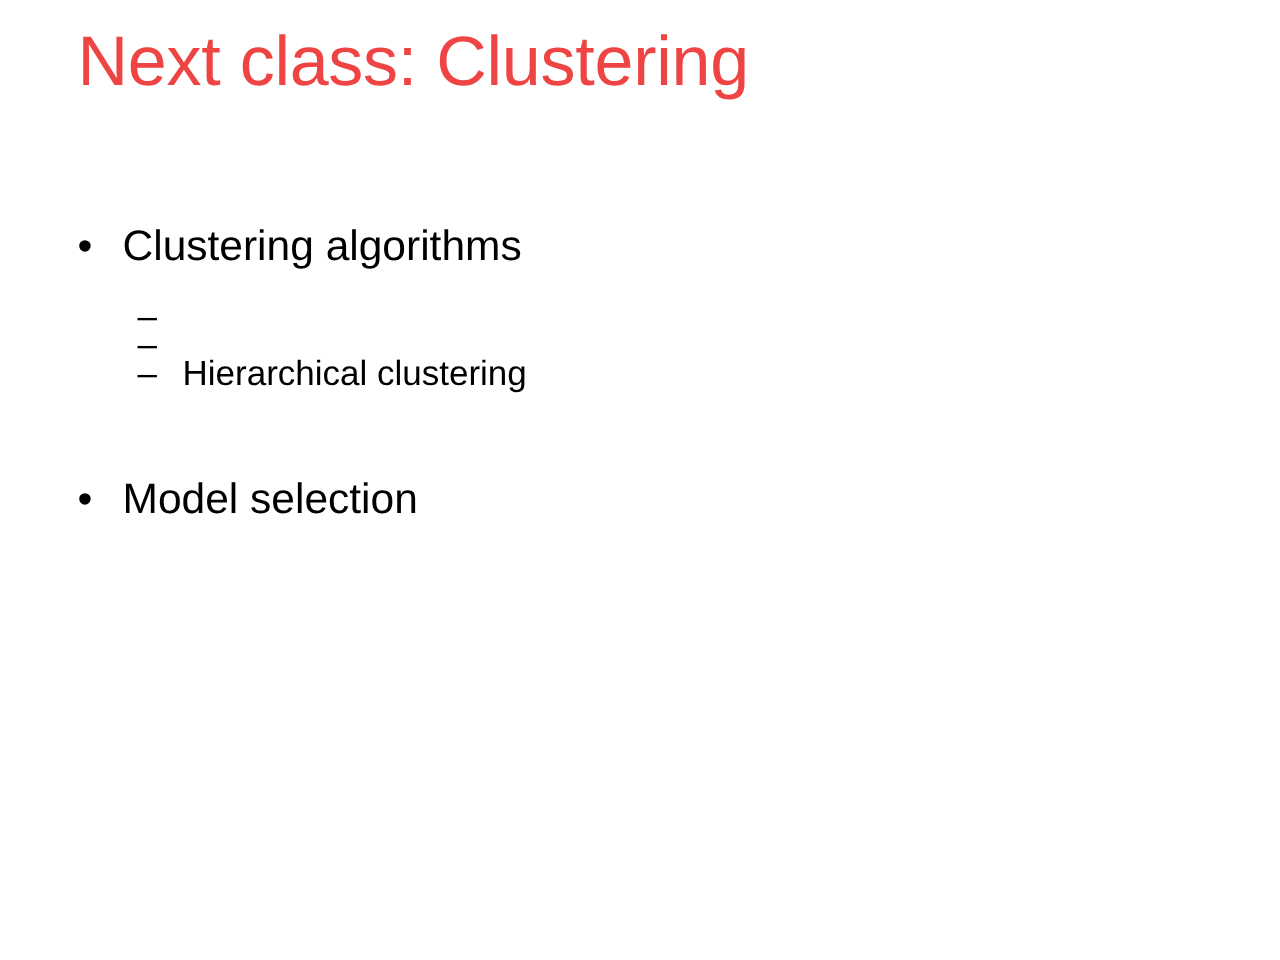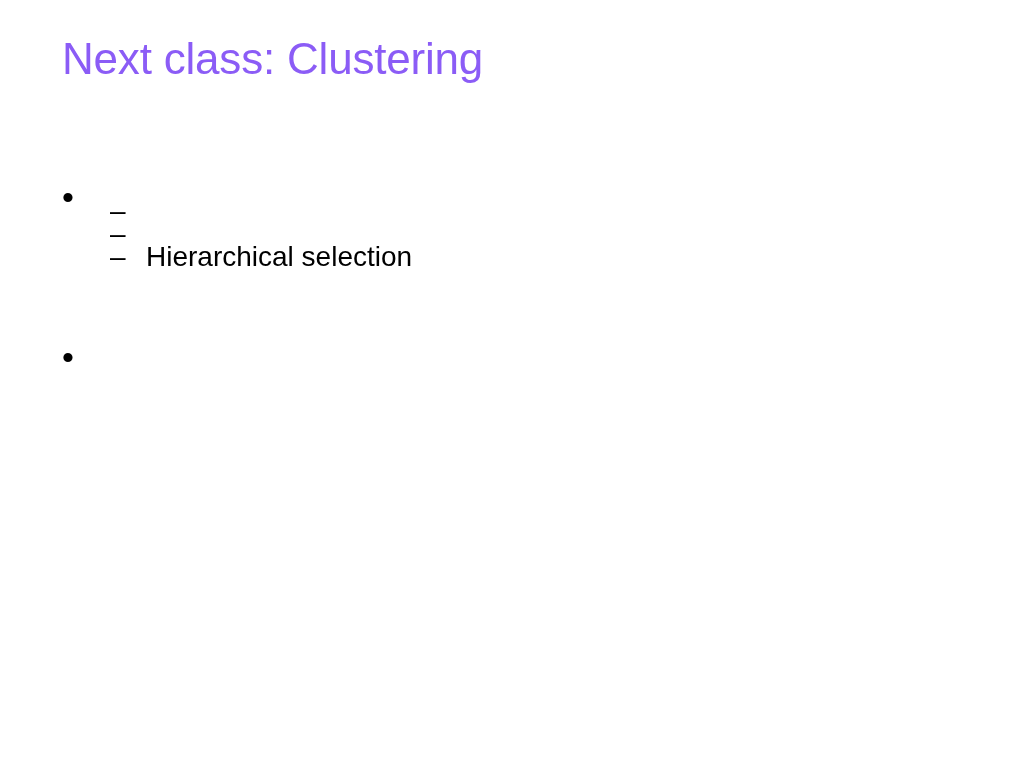--- a/index.html
+++ b/index.html
@@ -22,27 +22,26 @@
     height: 768px;
     background: #ffffff;
   }
 
   
   .slide-title {
     position: absolute;
     left: 62px;
     top: 22px;
     width: 900px;
-    font-size: 44px;
+    font-size: 56px;
     line-height: 54px;
     font-weight: 400;
     letter-spacing: -0.2px;
-    color: #8b5cf6;
+    color: #ef4444;
     white-space: nowrap;
-    margin-top: 10px;
   }
 
   
   .slide-body {
     position: absolute;
     left: 0;
     top: 176px;
     width: 1024px;
   }
 
@@ -99,41 +98,43 @@
 <body>
 
 <div class="slide">
 
   <div class="slide-title">Next class: Clustering</div>
 
   <div class="slide-body">
 
     <div class="bullet-l1">
       <span class="marker">•</span>
+      <span>Clustering algorithms</span>
     </div>
 
     <div class="gap-l1-to-l2"></div>
 
     <div class="bullet-l2">
       <span class="marker">–</span>
     </div>
 
     <div class="gap-l2"></div>
 
     <div class="bullet-l2">
       <span class="marker">–</span>
     </div>
 
     <div class="gap-l2"></div>
 
     <div class="bullet-l2">
       <span class="marker">–</span>
-      <span>Hierarchical selection</span>
+      <span>Hierarchical clustering</span>
     </div>
 
     <div class="gap-block"></div>
 
     <div class="bullet-l1">
       <span class="marker">•</span>
+      <span>Model selection</span>
     </div>
 
   </div>
 </div>
 
 </body></html>

